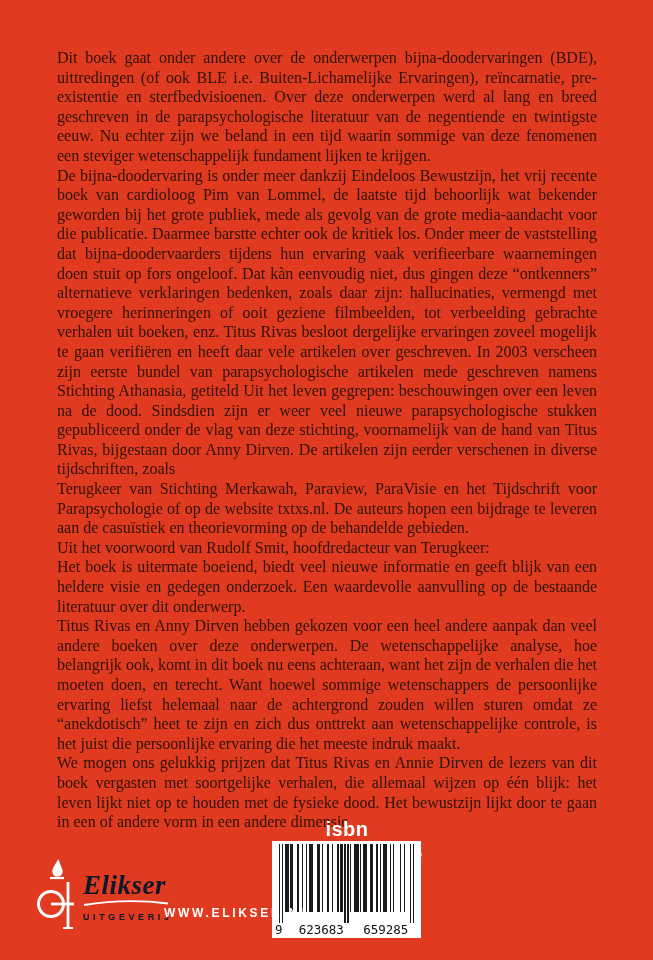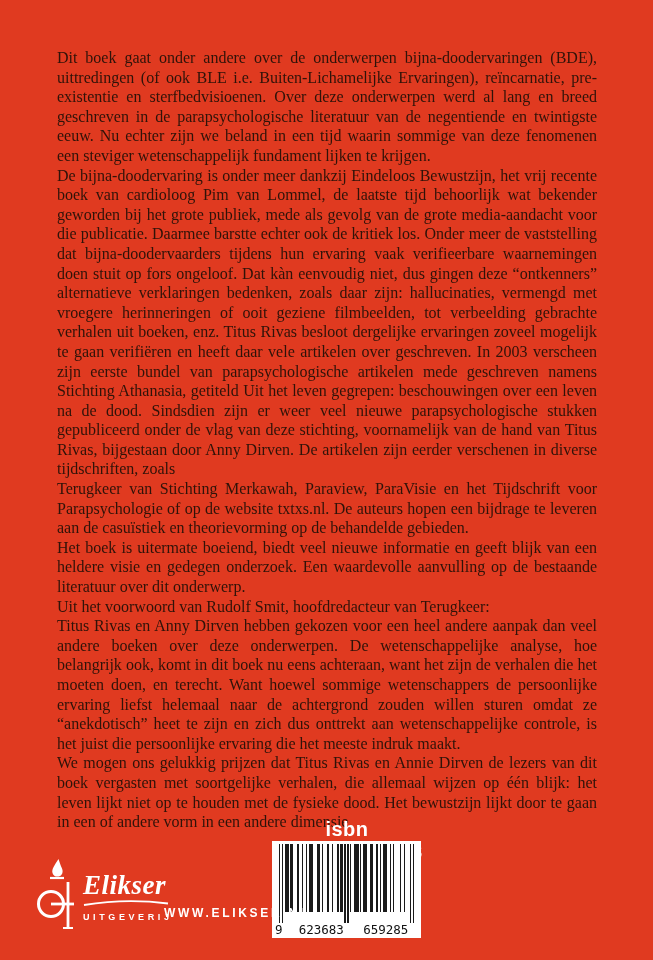--- a/index.html
+++ b/index.html
@@ -30,21 +30,21 @@
     position:absolute;left:0;bottom:0;width:100%;height:16px;
     display:grid;grid-template-columns:14px 1fr 1fr;align-items:end;
     font-family:"DejaVu Sans Mono", monospace;font-size:12.5px;color:#111;
     box-sizing:border-box;padding:0 3px 1px 3px;
   }
   .barcode-digits span{text-align:center;background:transparent;line-height:14px;}
   .barcode-digits .d0{text-align:left;}
   
   .logo{
     position:absolute;left:36px;top:858px;display:flex;align-items:flex-start;
-    color:#ffffff;
+    color:#0f172a;
   }
   .logo-text{margin-left:7px;margin-top:14px;}
   .logo-name{
     font-family:"Liberation Serif", serif;font-style:italic;font-weight:bold;
     font-size:27px;line-height:1;letter-spacing:0.5px;display:block;
   }
   .logo-swoosh{display:block;margin-top:1px;}
   .logo-sub{
     display:block;font-family:"Liberation Sans", sans-serif;font-size:9px;
     letter-spacing:3.6px;margin-top:5px;font-weight:bold;text-align:right;
@@ -55,22 +55,22 @@
     letter-spacing:2.7px;font-weight:bold;
   }
 </style>
 </head>
 <body>
 
 <div class="cover-text">
     <p><span>Dit boek gaat onder andere over de onderwerpen bijna-doodervaringen (BDE), uittredingen (of ook BLE i.e. Buiten-Lichamelijke Ervaringen), reïncarnatie, pre-existentie en sterfbedvisioenen. Over deze onderwerpen werd al lang en breed geschreven in de parapsychologische literatuur van de negentiende en twintigste eeuw. Nu echter zijn we beland in een tijd waarin sommige van deze fenomenen een steviger wetenschappelijk fundament lijken te krijgen.</span></p>
     <p><span>De bijna-doodervaring is onder meer dankzij </span><span class="it">Eindeloos Bewustzijn</span><span>, het vrij recente boek van cardioloog Pim van Lommel, de laatste tijd behoorlijk wat bekender geworden bij het grote publiek, mede als gevolg van de grote media-aandacht voor die publicatie. Daarmee barstte echter ook de kritiek los. Onder meer de vaststelling dat bijna-doodervaarders tijdens hun ervaring vaak verifieerbare waarnemingen doen stuit op fors ongeloof. Dat kàn eenvoudig niet, dus gingen deze “ontkenners” alternatieve verklaringen bedenken, zoals daar zijn: hallucinaties, vermengd met vroegere herinneringen of ooit geziene filmbeelden, tot verbeelding gebrachte verhalen uit boeken, enz. Titus Rivas besloot dergelijke ervaringen zoveel mogelijk te gaan verifiëren en heeft daar vele artikelen over geschreven. In 2003 verscheen zijn eerste bundel van parapsychologische artikelen mede geschreven namens Stichting Athanasia, getiteld </span><span class="it">Uit het leven gegrepen: beschouwingen over een leven na de dood</span><span>. Sindsdien zijn er weer veel nieuwe parapsychologische stukken gepubliceerd onder de vlag van deze stichting, voornamelijk van de hand van Titus Rivas, bijgestaan door Anny Dirven. De artikelen zijn eerder verschenen in diverse tijdschriften, zoals</span></p>
     <p><span class="it">Terugkeer</span><span> van Stichting Merkawah, </span><span class="it">Paraview</span><span>, </span><span class="it">ParaVisie</span><span> en het Tijdschrift voor </span><span class="it">Parapsychologie</span><span> of op de website </span><span class="it">txtxs.nl</span><span>. De auteurs hopen een bijdrage te leveren aan de casuïstiek en theorievorming op de behandelde gebieden.</span></p>
+    <p><span>Uit het voorwoord van Rudolf Smit, hoofdredacteur van Terugkeer:</span></p>
     <p><span>Het boek is uitermate boeiend, biedt veel nieuwe informatie en geeft blijk van een heldere visie en gedegen onderzoek. Een waardevolle aanvulling op de bestaande literatuur over dit onderwerp.</span></p>
-    <p><span>Uit het voorwoord van Rudolf Smit, hoofdredacteur van Terugkeer:</span></p>
     <p><span class="it">Titus Rivas en Anny Dirven hebben gekozen voor een heel andere aanpak dan veel andere boeken over deze onderwerpen. De wetenschappelijke analyse, hoe belangrijk ook, komt in dit boek nu eens achteraan, want het zijn de verhalen die het moeten doen, en terecht. Want hoewel sommige wetenschappers de persoonlijke ervaring liefst helemaal naar de achtergrond zouden willen sturen omdat ze “anekdotisch” heet te zijn en zich dus onttrekt aan wetenschappelijke controle, is het juist die persoonlijke ervaring die het meeste indruk maakt.</span></p>
     <p><span class="it">We mogen ons gelukkig prijzen dat Titus Rivas en Annie Dirven de lezers van dit boek vergasten met soortgelijke verhalen, die allemaal wijzen op één blijk: het leven lijkt niet op te houden met de fysieke dood. Het bewustzijn lijkt door te gaan in een of andere vorm in een andere dimensie.</span></p>
   </div>
 
 <div class="isbn-label">isbn 9789089541468</div>
 
 <div class="barcode-box">
   <svg id="barcode-svg" width="135" height="79" viewBox="0 0 95 56" preserveAspectRatio="none" shape-rendering="crispEdges">
       <rect x="0" y="0" width="1" height="56" fill="#1a1a1a"></rect>
       <rect x="2" y="0" width="1" height="56" fill="#1a1a1a"></rect>

